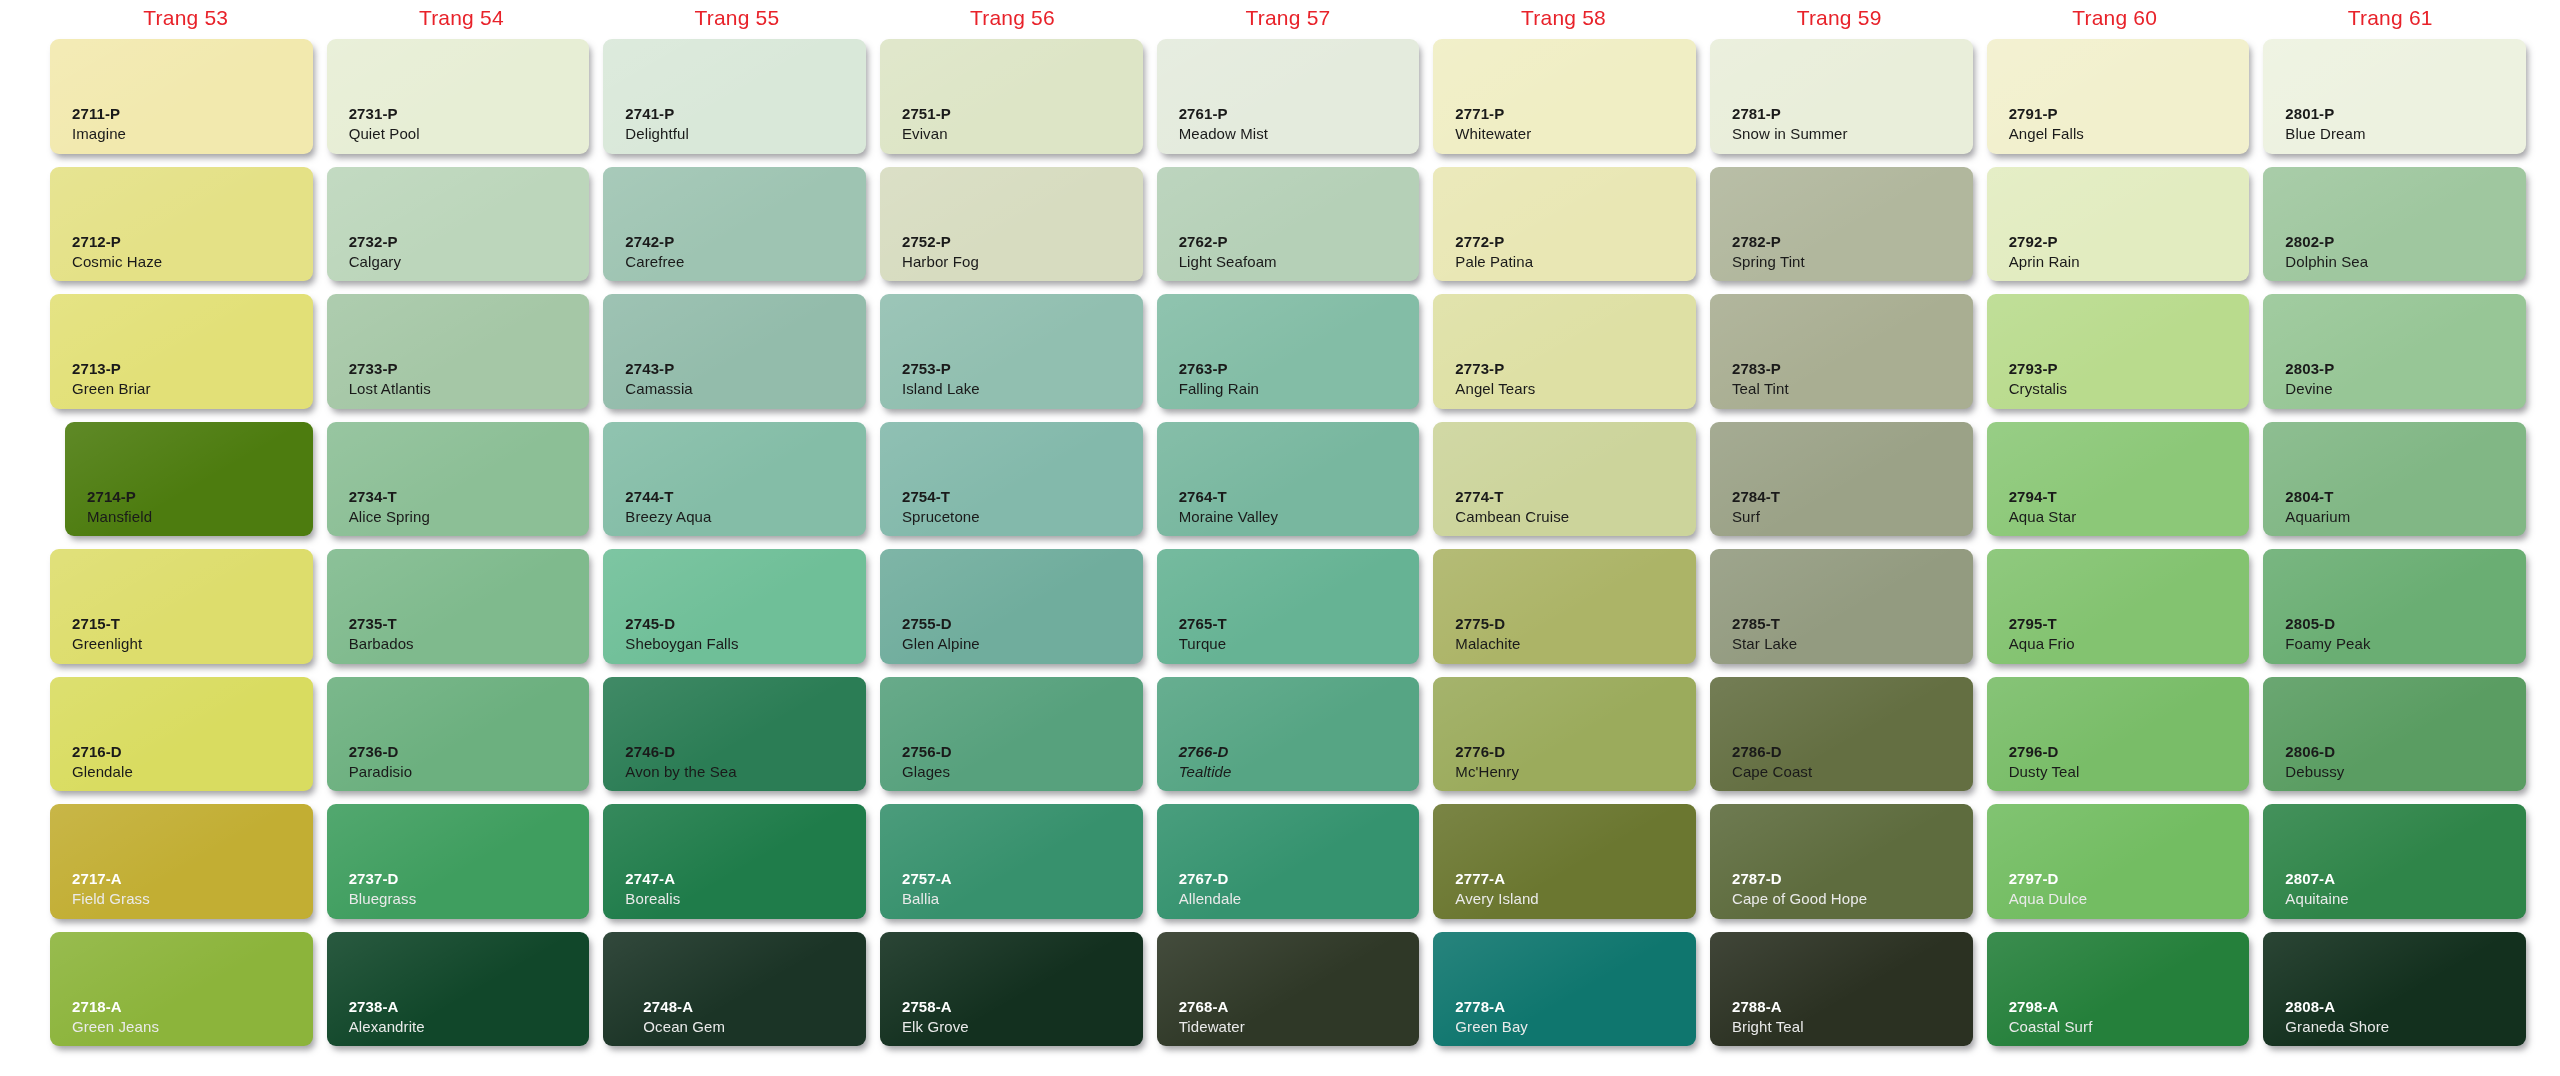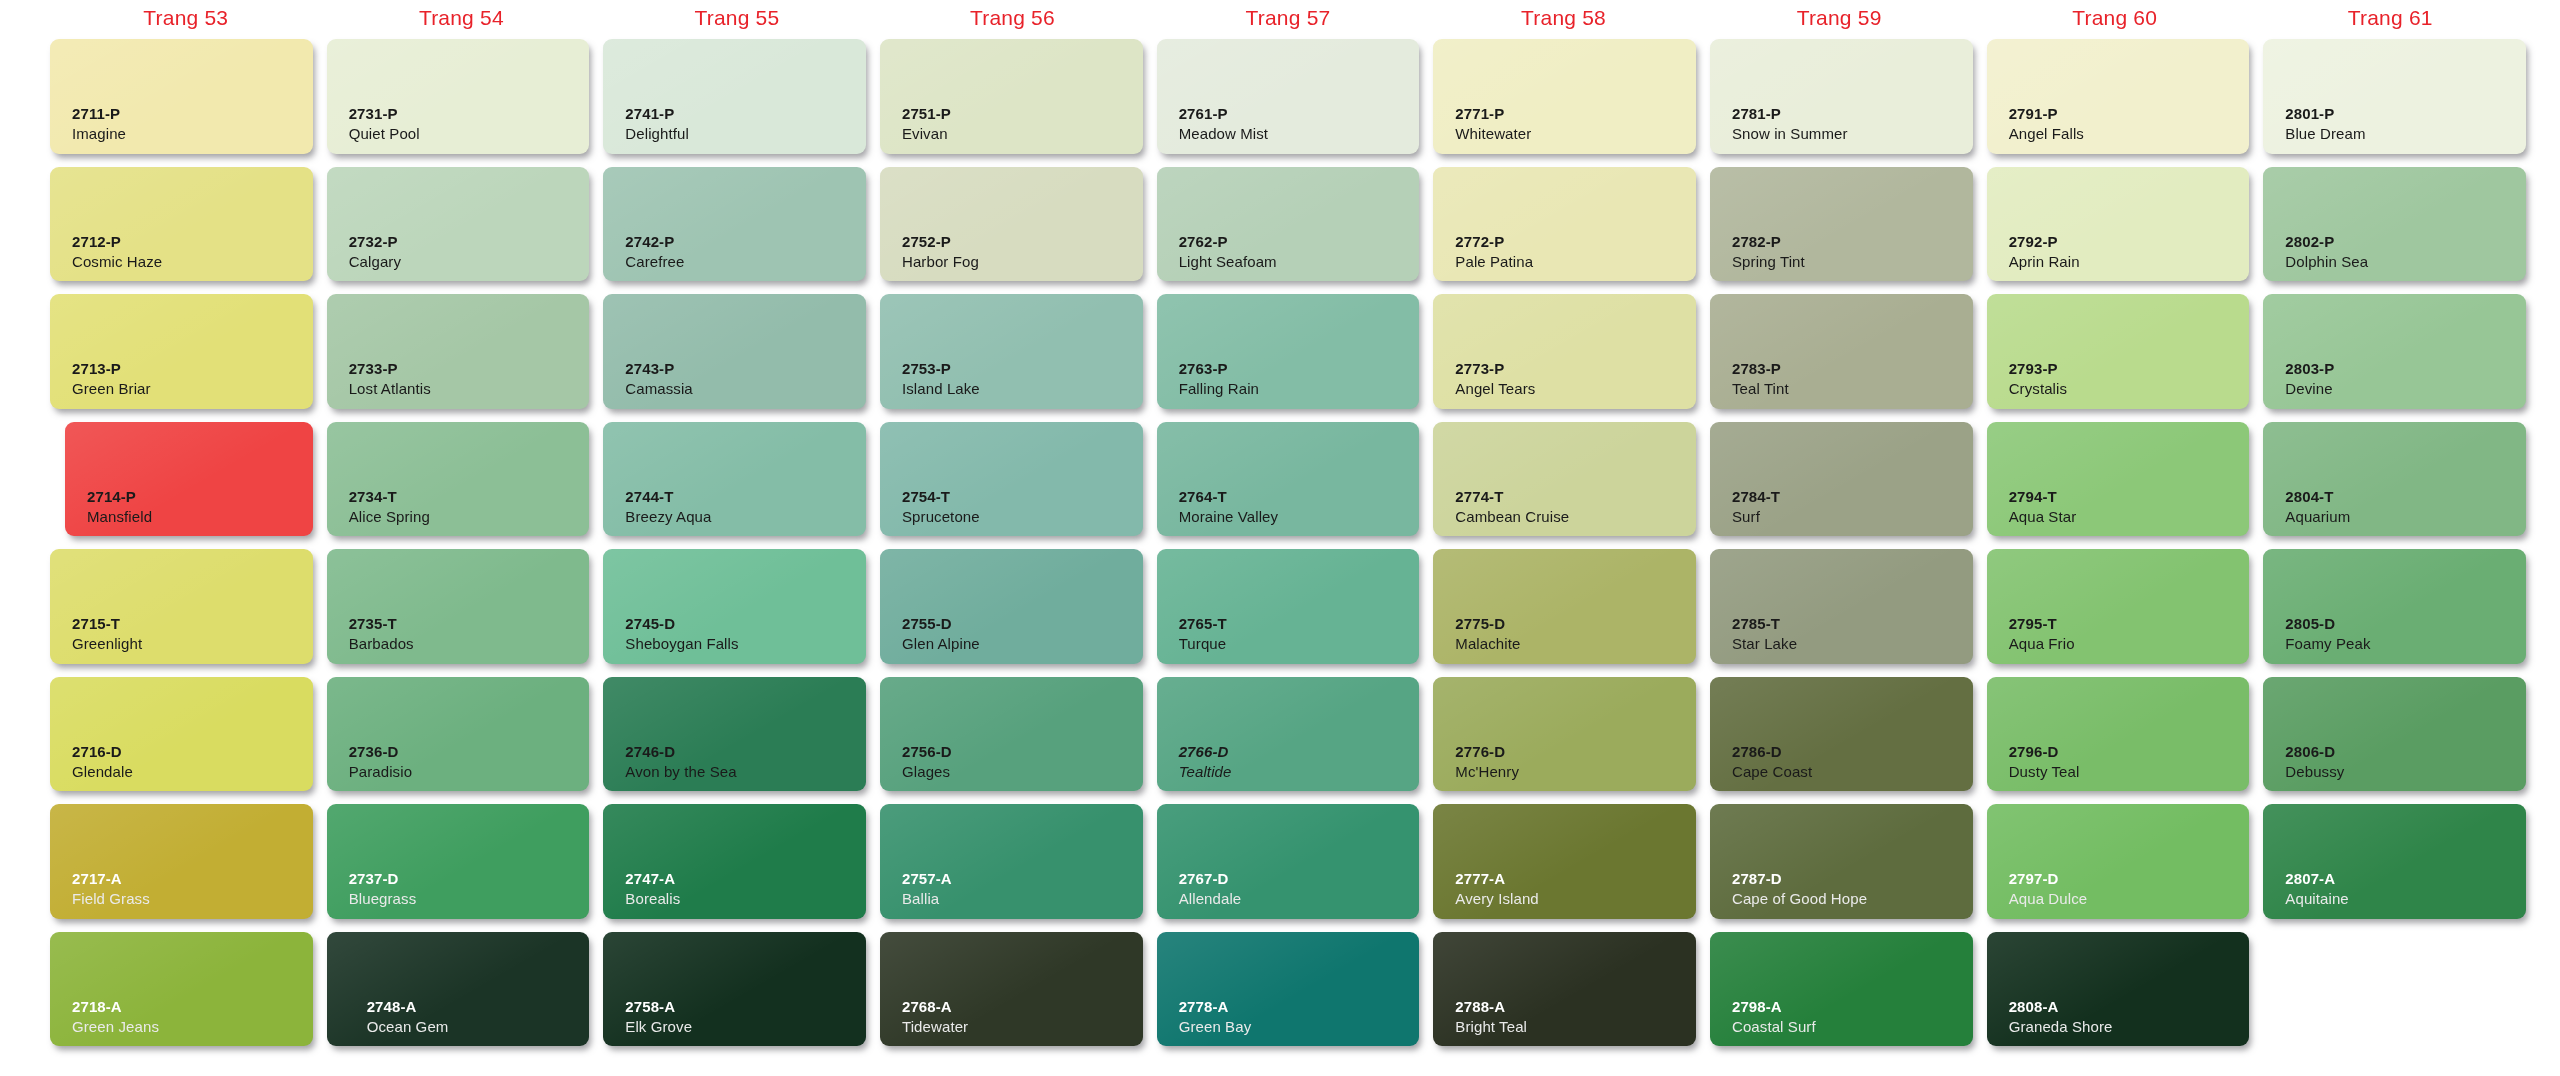--- a/index.html
+++ b/index.html
@@ -198,21 +198,21 @@
         <div class="swatch-name">Teal Tint</div>
       </div>
       <div class="swatch dark-text" style="background: rgb(185, 219, 141);">
         <div class="swatch-code">2793-P</div>
         <div class="swatch-name">Crystalis</div>
       </div>
       <div class="swatch dark-text" style="background: rgb(151, 198, 150);">
         <div class="swatch-code">2803-P</div>
         <div class="swatch-name">Devine</div>
       </div>
-      <div class="swatch dark-text" style="background: #ef4444; margin-left: 17px;">
+      <div class="swatch dark-text" style="background: #4d7c0f; margin-left: 17px;">
         <div class="swatch-code">2714-P</div>
         <div class="swatch-name">Mansfield</div>
       </div>
       <div class="swatch dark-text" style="background: rgb(140, 191, 150);">
         <div class="swatch-code">2734-T</div>
         <div class="swatch-name">Alice Spring</div>
       </div>
       <div class="swatch dark-text" style="background: rgb(132, 189, 167);">
         <div class="swatch-code">2744-T</div>
         <div class="swatch-name">Breezy Aqua</div>
@@ -346,20 +346,24 @@
         <div class="swatch-name">Aqua Dulce</div>
       </div>
       <div class="swatch light-text" style="background: rgb(47, 133, 73);">
         <div class="swatch-code">2807-A</div>
         <div class="swatch-name">Aquitaine</div>
       </div>
       <div class="swatch light-text" style="background: rgb(140, 180, 59);">
         <div class="swatch-code">2718-A</div>
         <div class="swatch-name">Green Jeans</div>
       </div>
+      <div class="swatch light-text" style="background: rgb(17, 71, 42);">
+        <div class="swatch-code">2738-A</div>
+        <div class="swatch-name">Alexandrite</div>
+      </div>
       <div class="swatch light-text" style="background: rgb(27, 52, 38); padding-left: 40px;">
         <div class="swatch-code">2748-A</div>
         <div class="swatch-name">Ocean Gem</div>
       </div>
       <div class="swatch light-text" style="background: rgb(19, 48, 31);">
         <div class="swatch-code">2758-A</div>
         <div class="swatch-name">Elk Grove</div>
       </div>
       <div class="swatch light-text" style="background: rgb(47, 56, 39);">
         <div class="swatch-code">2768-A</div>

